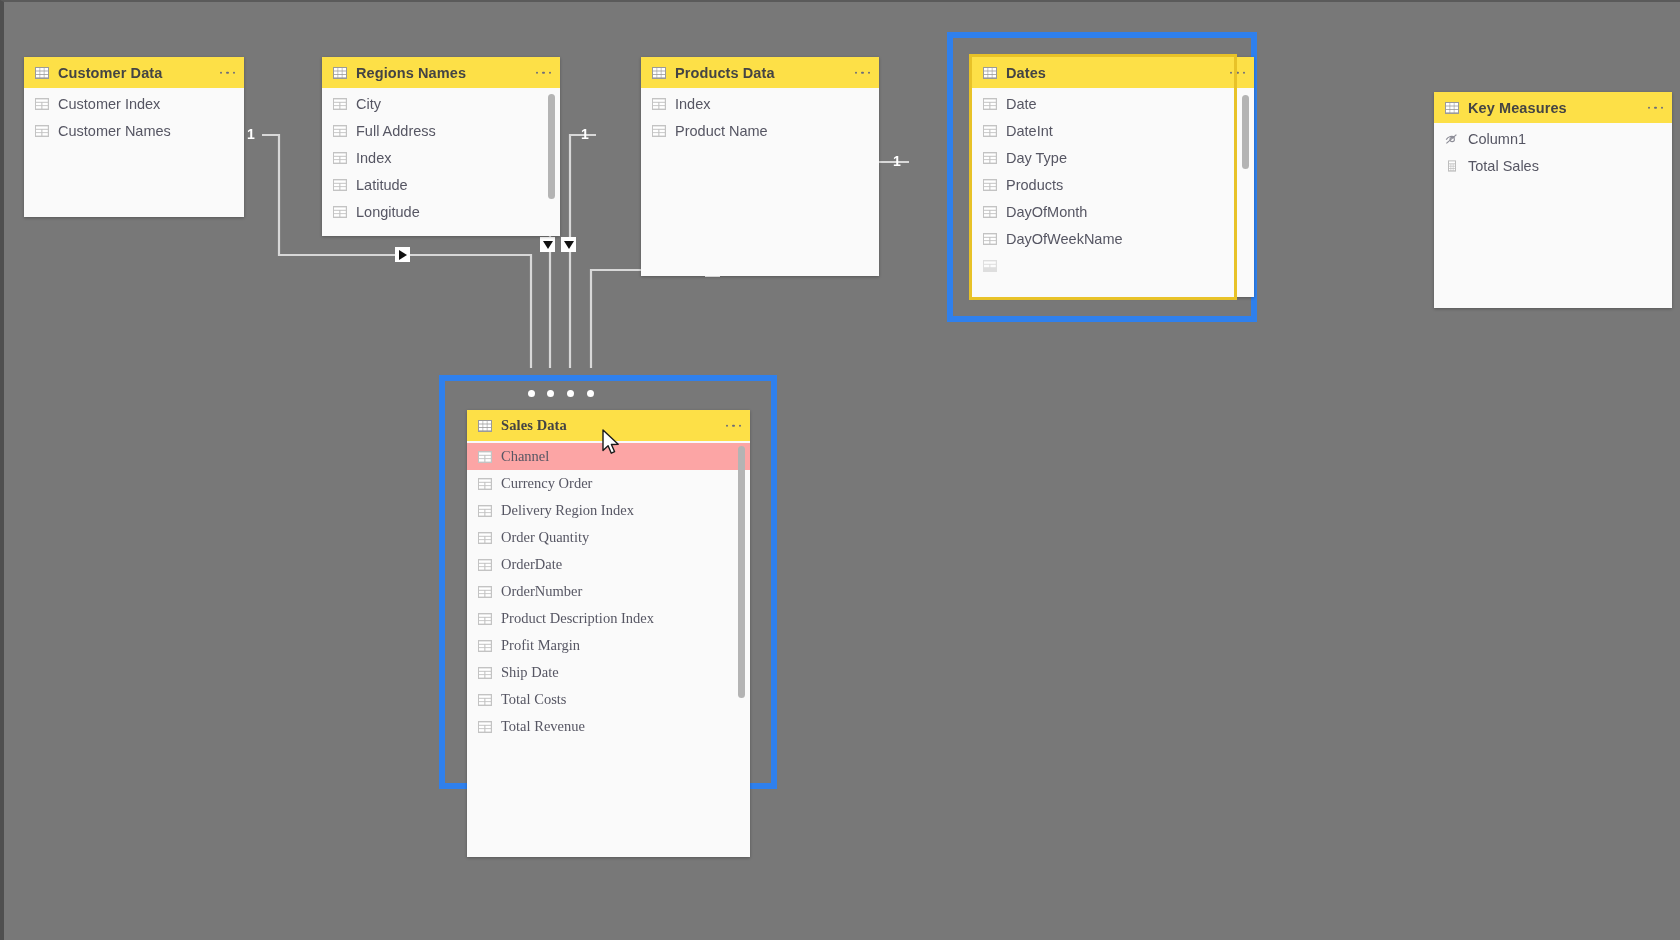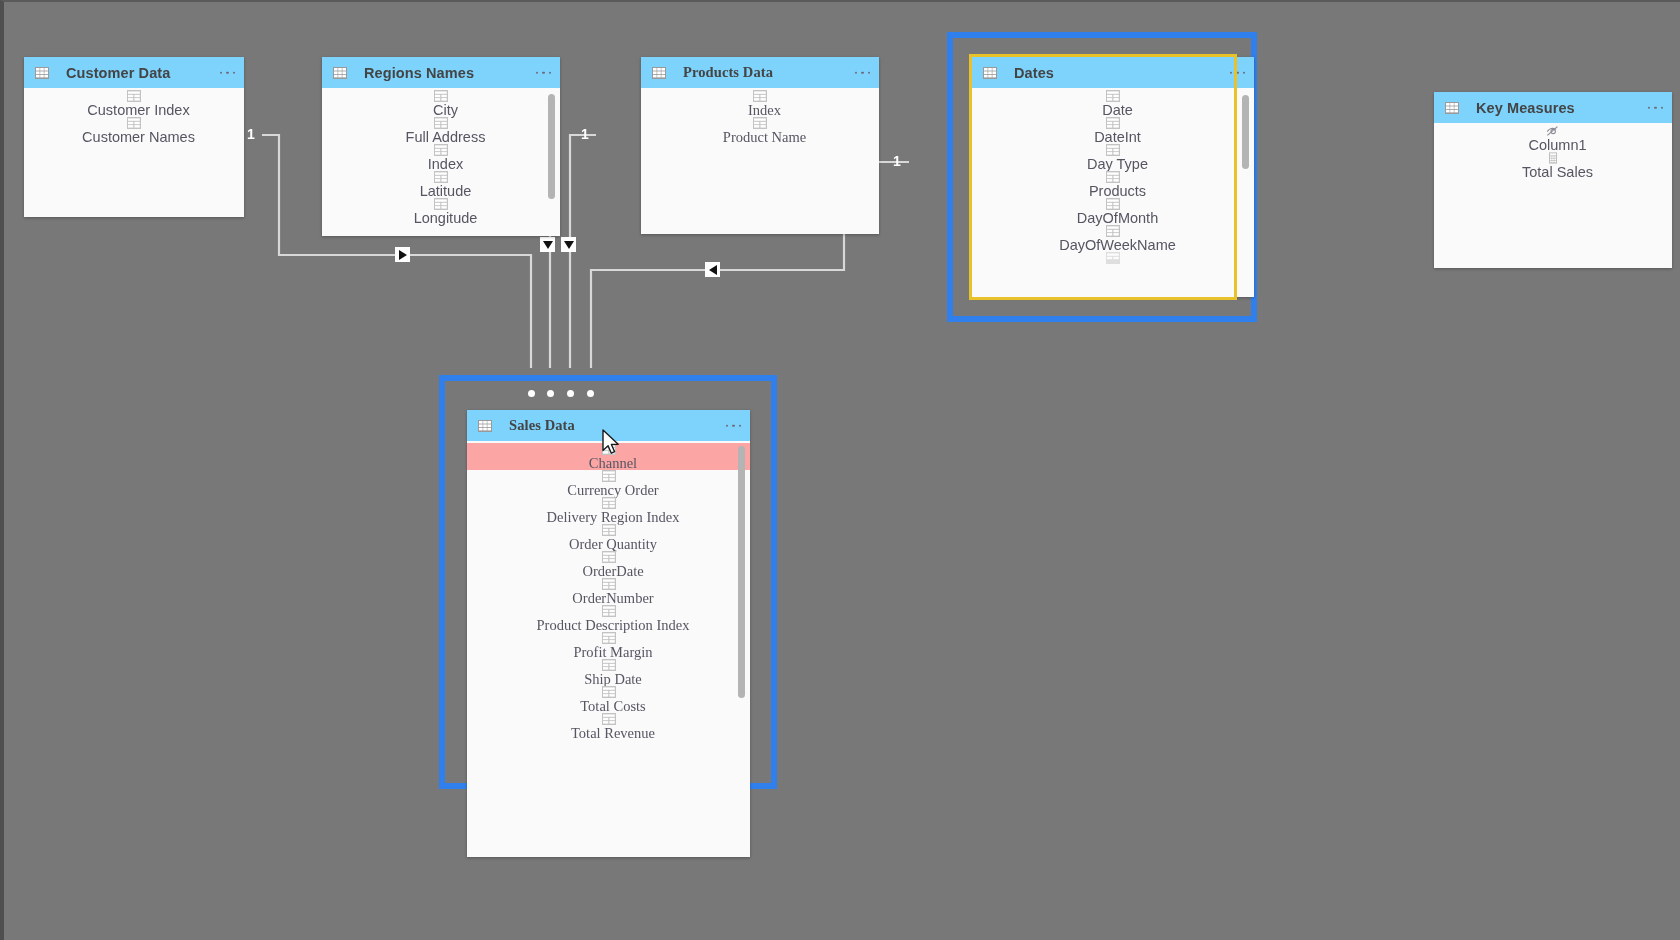--- a/index.html
+++ b/index.html
@@ -37,27 +37,26 @@
   
   .table-card {
     position: absolute;
     background: #fafafa;
     box-shadow: 0 1px 3px rgba(0,0,0,0.28);
     box-sizing: border-box;
     overflow: hidden;
   }
   .table-header {
     height: 31px;
-    background: #7dd3fc;
+    background: #fde047;
     display: flex;
     align-items: center;
     padding: 0 10px 0 11px;
     box-sizing: border-box;
     position: relative;
-    gap: 8px;
   }
   .table-title {
     font-size: 14.5px;
     font-weight: bold;
     color: #444444;
     margin-left: 9px;
     white-space: nowrap;
     letter-spacing: .1px;
   }
   .ellipsis {
@@ -76,22 +75,22 @@
   }
 
   .field-list {
     padding-top: 2px;
     position: relative;
   }
   .field-row {
     height: 27px;
     display: flex;
     align-items: center;
+    padding-left: 11px;
     box-sizing: border-box;
-    flex-direction: column;
   }
   .field-row.hovered { background: #fca5a5; }
   .field-label {
     font-size: 14.5px;
     color: #565663;
     margin-left: 9px;
     white-space: nowrap;
   }
 
   
@@ -318,21 +317,21 @@
             <rect x="7.4" y="4.8" width="5.4" height="2.4" fill="#fff"></rect>
             <rect x="1" y="8.1" width="5.3" height="2.5" fill="#fff"></rect>
             <rect x="7.4" y="8.1" width="5.4" height="2.5" fill="#fff"></rect>
           </svg>
         <span class="field-label">Longitude</span>
       </div>
     </div>
     <div class="vscroll" style="top:37px; height:105px;"></div>
   </div>
 
-  <div class="table-card" style="left:637px; top:55px; width:238px; height:177px;font-family:Liberation Serif, serif;">
+  <div class="table-card" style="left:637px; top:55px; width:238px; height:219px;">
     <div class="table-header">
       <svg class="ico" viewBox="0 0 14 12">
           <rect x="0" y="0" width="14" height="12" fill="#9a9a9a"></rect>
           <rect x="1" y="1" width="3.6" height="2.6" fill="#fff"></rect>
           <rect x="5.2" y="1" width="3.6" height="2.6" fill="#fff"></rect>
           <rect x="9.4" y="1" width="3.6" height="2.6" fill="#fff"></rect>
           <rect x="1" y="4.4" width="3.6" height="2.6" fill="#fff"></rect>
           <rect x="5.2" y="4.4" width="3.6" height="2.6" fill="#fff"></rect>
           <rect x="9.4" y="4.4" width="3.6" height="2.6" fill="#fff"></rect>
           <rect x="1" y="7.8" width="3.6" height="2.6" fill="#fff"></rect>
@@ -467,21 +466,21 @@
             <rect x="1" y="1.4" width="11.8" height="2.4" fill="#fff"></rect>
             <rect x="1" y="4.8" width="5.3" height="2.4" fill="#fff"></rect>
             <rect x="7.4" y="4.8" width="5.4" height="2.4" fill="#fff"></rect>
           </svg>
       </div>
     </div>
     <div class="vscroll" style="top:38px; height:74px;"></div>
   </div>
   <div class="sel-gold" style="left:965px; top:52px; width:268px; height:246px;"></div>
 
-  <div class="table-card" style="left:1430px; top:90px; width:238px; height:176px;">
+  <div class="table-card" style="left:1430px; top:90px; width:238px; height:216px;">
     <div class="table-header">
       <svg class="ico" viewBox="0 0 14 12">
           <rect x="0" y="0" width="14" height="12" fill="#9a9a9a"></rect>
           <rect x="1" y="1" width="3.6" height="2.6" fill="#fff"></rect>
           <rect x="5.2" y="1" width="3.6" height="2.6" fill="#fff"></rect>
           <rect x="9.4" y="1" width="3.6" height="2.6" fill="#fff"></rect>
           <rect x="1" y="4.4" width="3.6" height="2.6" fill="#fff"></rect>
           <rect x="5.2" y="4.4" width="3.6" height="2.6" fill="#fff"></rect>
           <rect x="9.4" y="4.4" width="3.6" height="2.6" fill="#fff"></rect>
           <rect x="1" y="7.8" width="3.6" height="2.6" fill="#fff"></rect>

